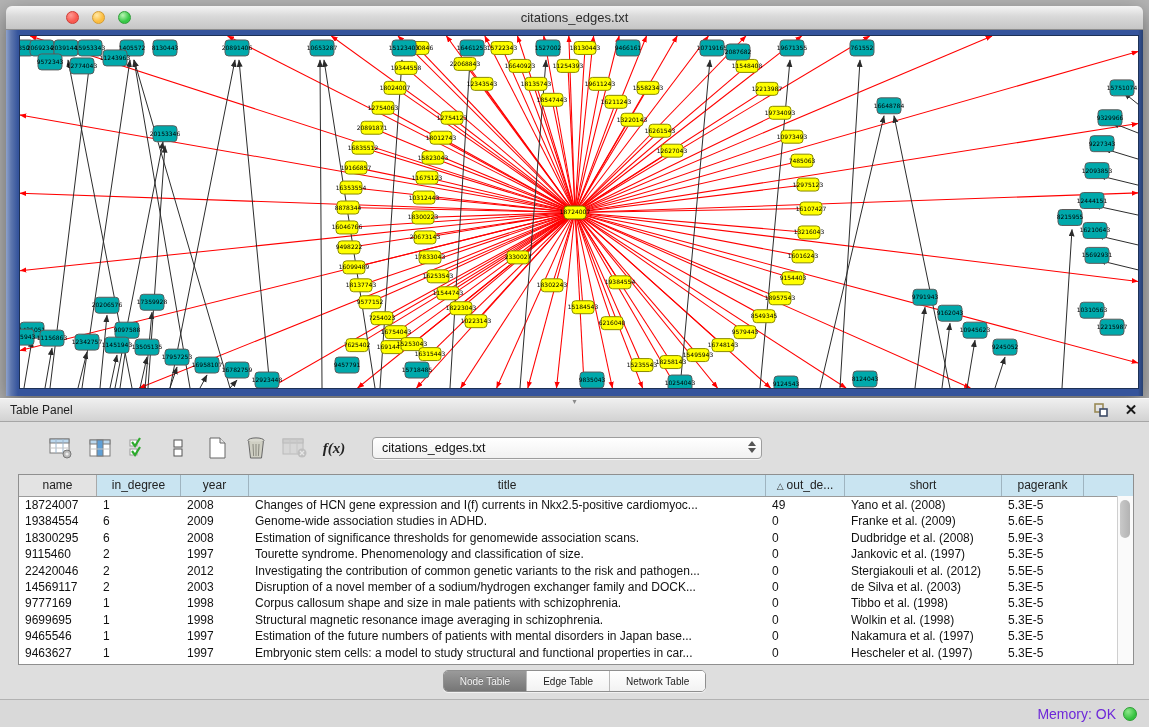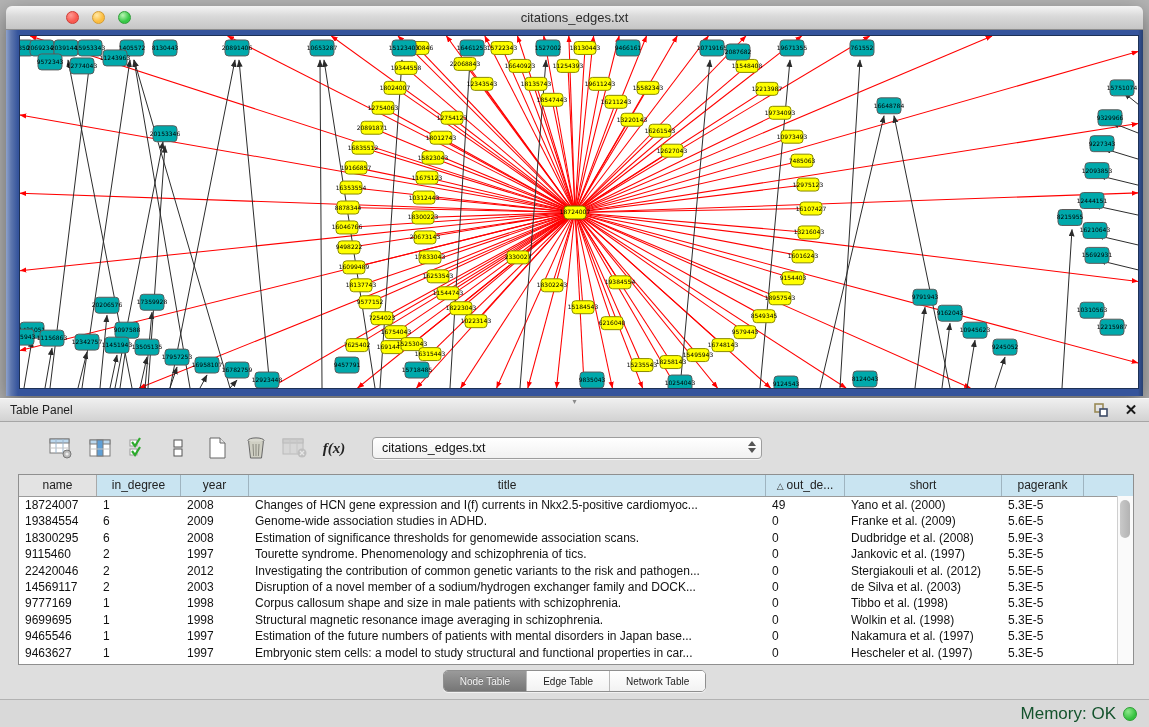--- a/index.html
+++ b/index.html
@@ -62,21 +62,21 @@
   .vthumb{position:absolute;left:2px;top:4px;width:10px;height:38px;background:linear-gradient(90deg,#c9c9c9,#b3b3b3);border-radius:6px;}
 
   .tabbar{position:absolute;left:0;right:0;top:245px;height:28px;display:flex;justify-content:center;align-items:center;}
   .seg{display:flex;border:1px solid #8f8f8f;border-radius:5px;overflow:hidden;background:#fff;box-shadow:0 1px 0 rgba(255,255,255,.6);}
   .seg .tab{padding:0 16px;height:20px;line-height:21px;font-size:10px;color:#1d1d1d;background:linear-gradient(#ffffff,#f2f2f2);border-right:1px solid #b9b9b9;}
   .seg .tab:last-child{border-right:none;}
   .seg .tab.active{background:linear-gradient(#9a9a9a,#767676);color:#f3f3f3;text-shadow:0 -1px 0 rgba(0,0,0,.25);}
 
   .statusbar{position:absolute;left:0;right:0;bottom:0;height:27px;border-top:1px solid #b2b2b2;background:#d9d9d9;
     display:flex;justify-content:flex-end;align-items:center;gap:7px;padding-right:12px;}
-  .mem-label{font-size:17px;color:#14532d;}
+  .mem-label{font-size:14px;color:#6d28d9;}
   .mem-dot{width:14px;height:14px;border-radius:50%;background:radial-gradient(circle at 35% 30%,#8de88a,#35c13f 65%);border:1px solid #2b9e33;box-sizing:border-box;}
 </style>
 </head>
 <body>
 
 <div class="net-window">
   <div class="titlebar">
     <span class="tl red"></span>
     <span class="tl yel"></span>
     <span class="tl grn"></span>
@@ -848,21 +848,21 @@
         <div class="th c5">short</div>
         <div class="th c6">pagerank</div>
       </div>
       <div class="tbody" id="table-body">
           <div class="trow">
             <div class="td c0">18724007</div>
             <div class="td c1">1</div>
             <div class="td c2">2008</div>
             <div class="td c3">Changes of HCN gene expression and I(f) currents in Nkx2.5-positive cardiomyoc...</div>
             <div class="td c4">49</div>
-            <div class="td c5">Yano et al. (2000)</div>
+            <div class="td c5">Yano et al. (2008)</div>
             <div class="td c6">5.3E-5</div>
           </div>
           <div class="trow">
             <div class="td c0">19384554</div>
             <div class="td c1">6</div>
             <div class="td c2">2009</div>
             <div class="td c3">Genome-wide association studies in ADHD.</div>
             <div class="td c4">0</div>
             <div class="td c5">Franke et al. (2009)</div>
             <div class="td c6">5.6E-5</div>
@@ -873,21 +873,21 @@
             <div class="td c2">2008</div>
             <div class="td c3">Estimation of significance thresholds for genomewide association scans.</div>
             <div class="td c4">0</div>
             <div class="td c5">Dudbridge et al. (2008)</div>
             <div class="td c6">5.9E-3</div>
           </div>
           <div class="trow">
             <div class="td c0">9115460</div>
             <div class="td c1">2</div>
             <div class="td c2">1997</div>
-            <div class="td c3">Tourette syndrome. Phenomenology and schizophrenia of tics.</div>
+            <div class="td c3">Tourette syndrome. Phenomenology and classification of size.</div>
             <div class="td c4">0</div>
             <div class="td c5">Jankovic et al. (1997)</div>
             <div class="td c6">5.3E-5</div>
           </div>
           <div class="trow">
             <div class="td c0">22420046</div>
             <div class="td c1">2</div>
             <div class="td c2">2012</div>
             <div class="td c3">Investigating the contribution of common genetic variants to the risk and pathogen...</div>
             <div class="td c4">0</div>

